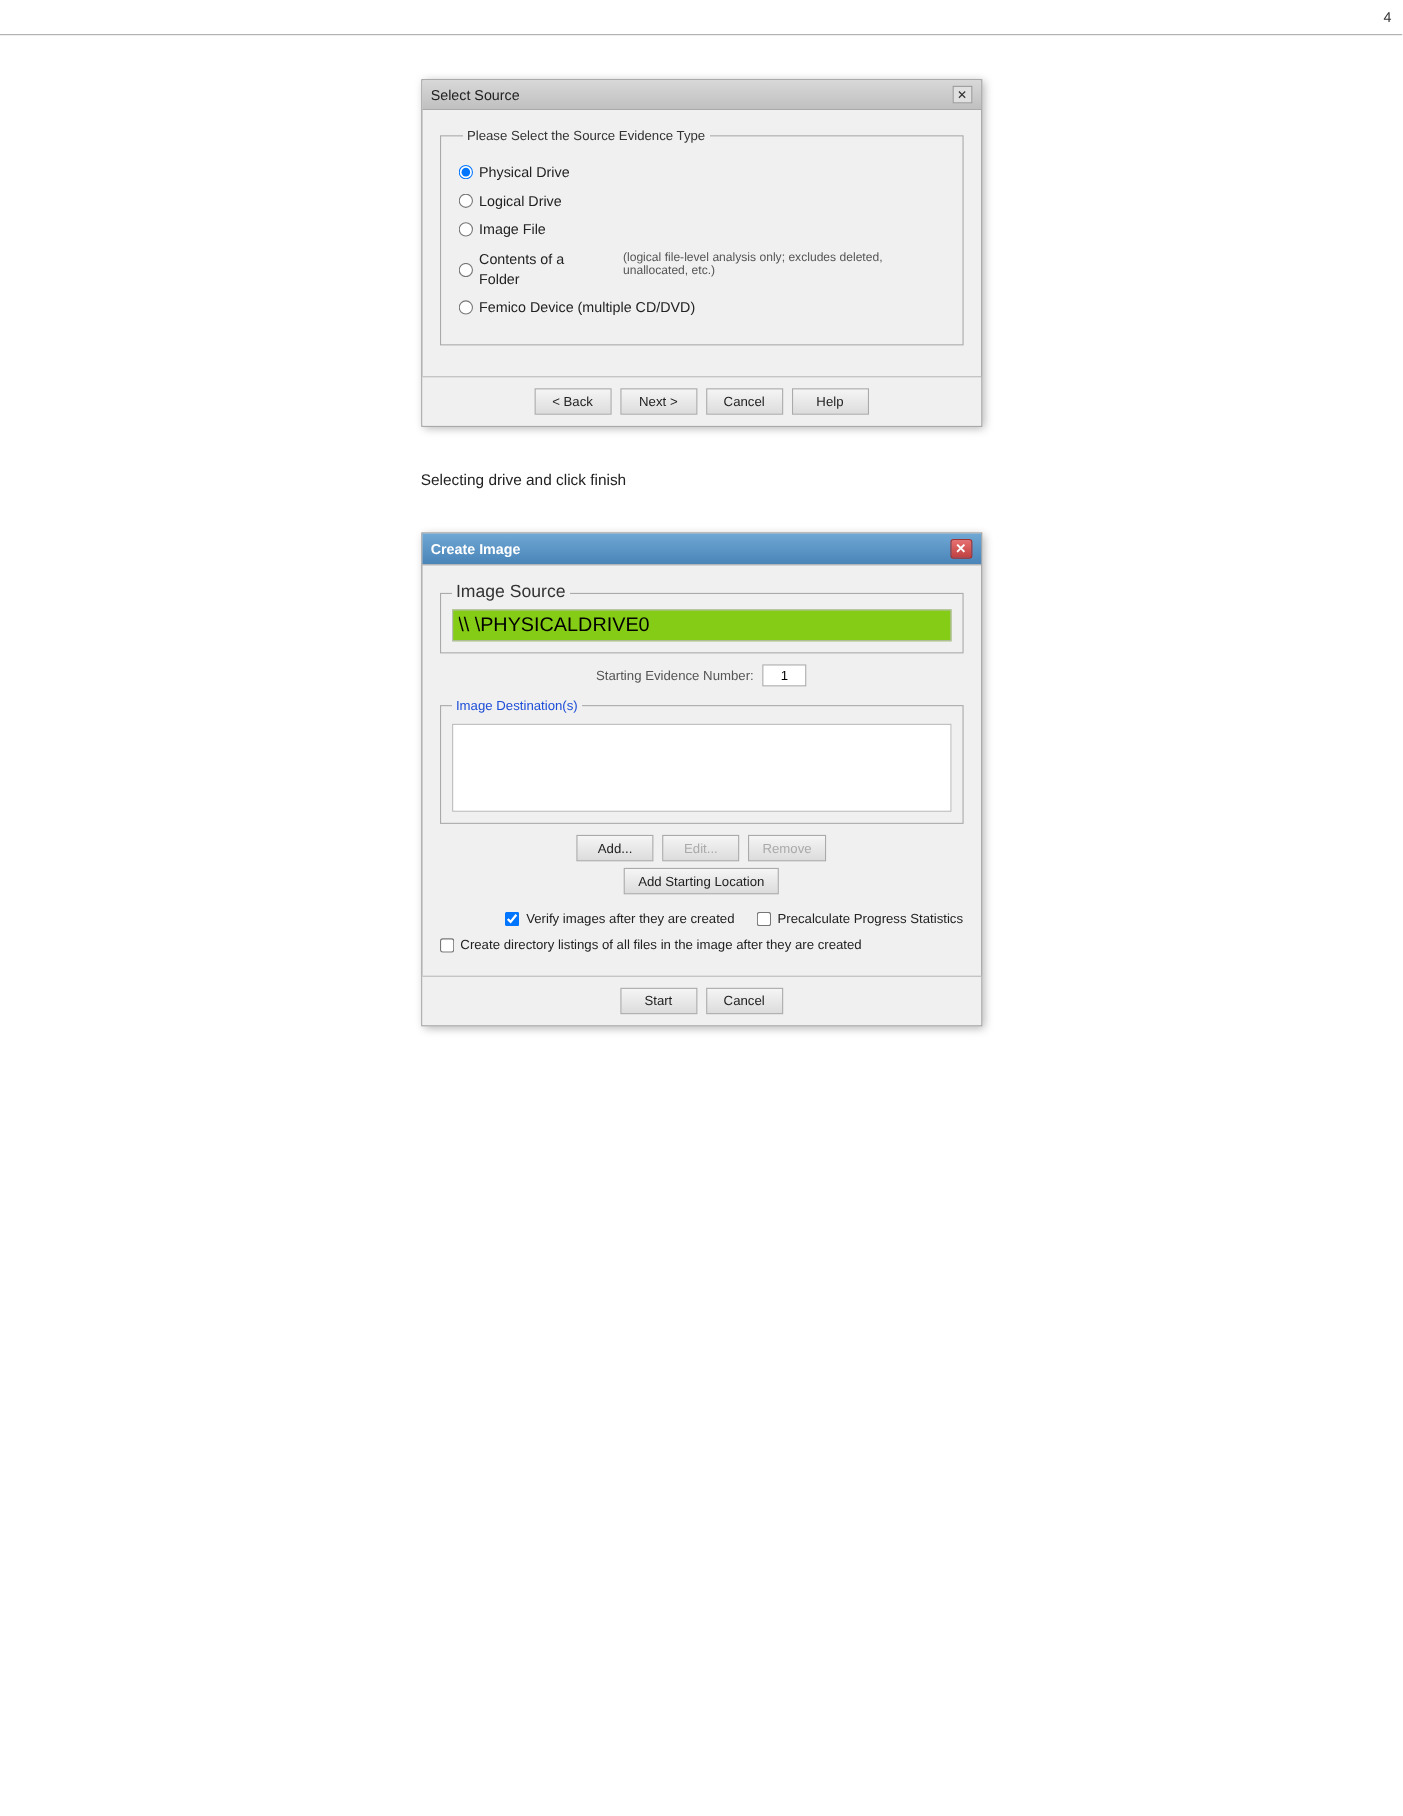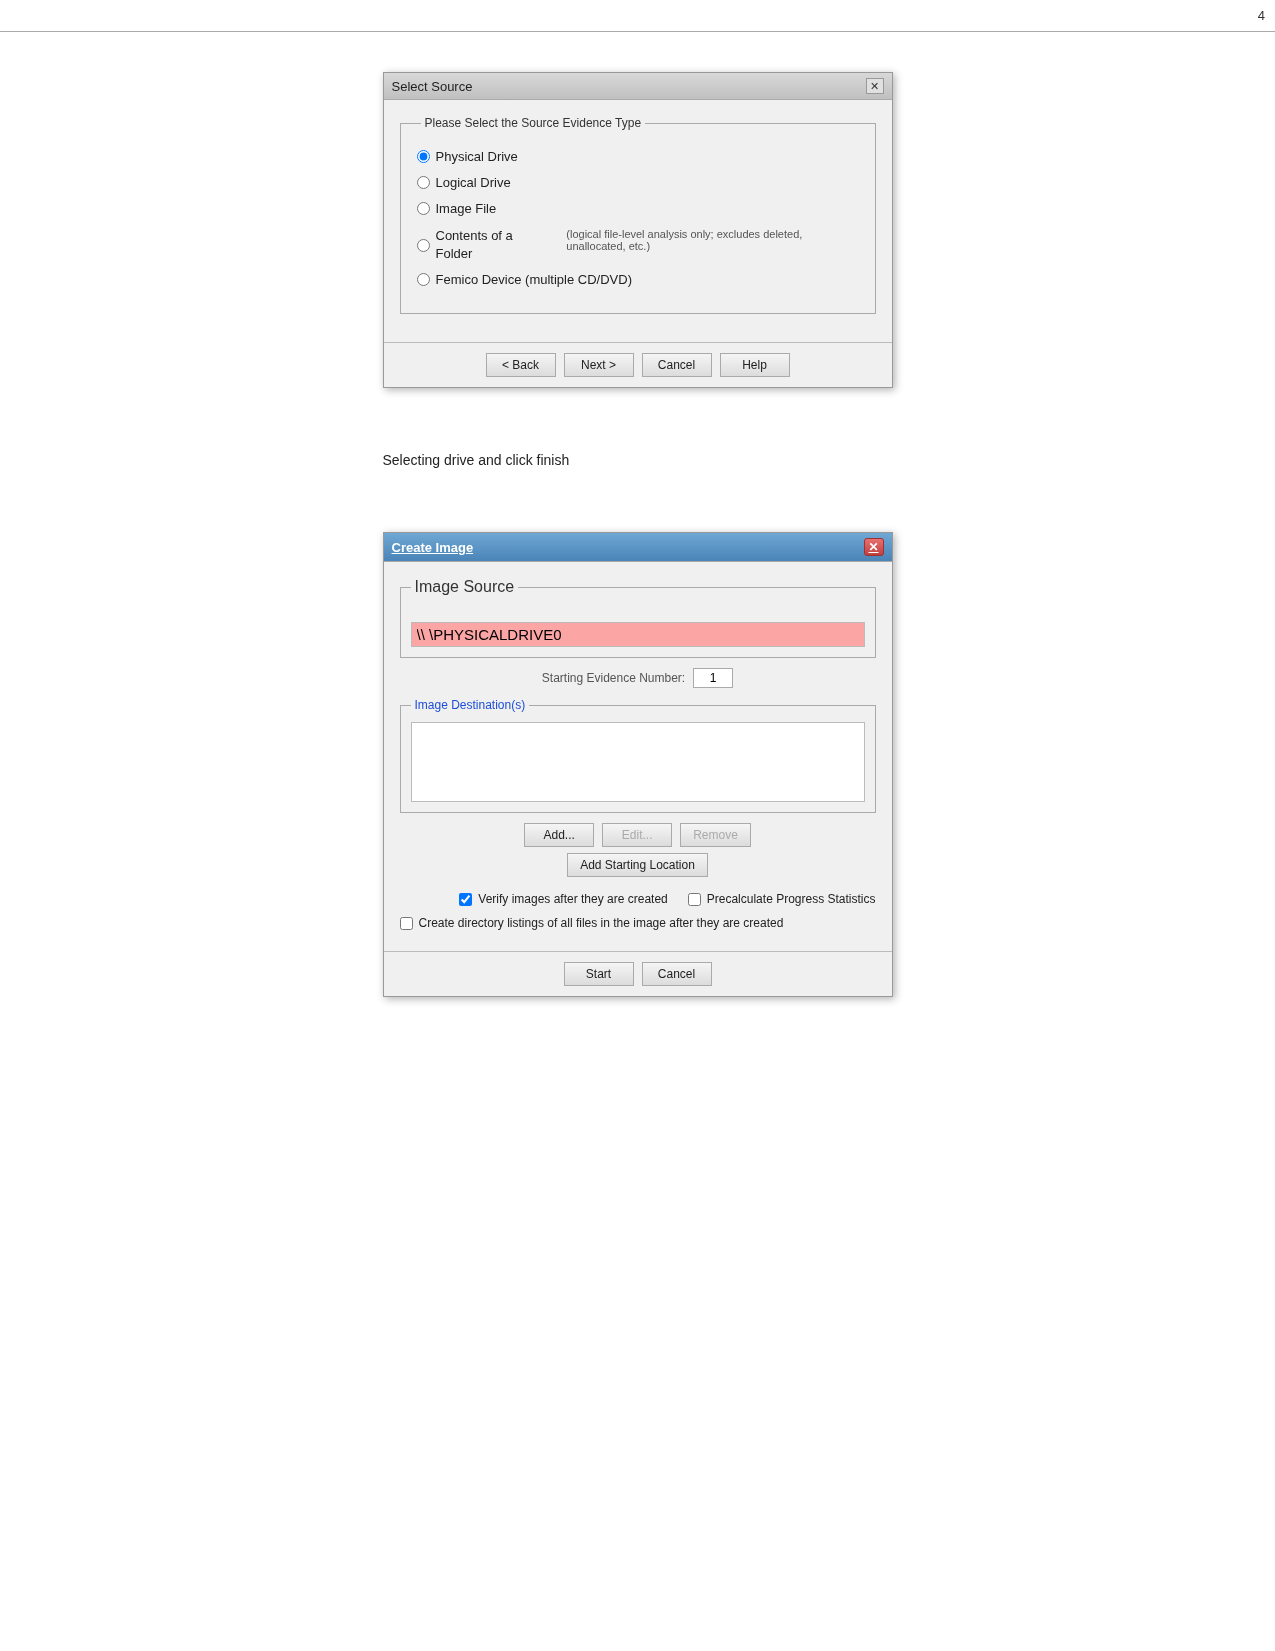--- a/index.html
+++ b/index.html
@@ -26,21 +26,21 @@
     .page-number {
       font-size: 13px;
       color: #333;
     }
 
     
     .page-content {
       padding: 40px 60px;
       display: flex;
       flex-direction: column;
-      gap: 56px;
+      gap: 32px;
     }
 
     
     .dialog {
       background: #f0f0f0;
       border: 1px solid #999;
       box-shadow: 2px 2px 8px rgba(0,0,0,0.3);
       width: 510px;
       margin: 0 auto;
     }
@@ -50,21 +50,20 @@
       align-items: center;
       justify-content: space-between;
       padding: 5px 8px;
       background: linear-gradient(to bottom, #d8d8d8, #c0c0c0);
       border-bottom: 1px solid #aaa;
     }
 
     .dialog-titlebar.blue {
       background: linear-gradient(to bottom, #6fa8d4, #4a84b8);
       color: #fff;
-      text-decoration: underline;
     }
 
     .dialog-title {
       font-size: 13px;
       font-weight: normal;
     }
 
     .dialog-titlebar.blue .dialog-title {
       color: #fff;
       font-weight: bold;
@@ -179,23 +178,23 @@
     .img-source-legend {
       font-size: 16px;
       color: #333;
       padding: 0 4px;
     }
 
     .drive-path-input {
       width: 100%;
       padding: 3px 5px;
       border: 1px solid #bbb;
-      background: #fca5a5;
-      font-size: 15px;
-      margin-top: 20px;
+      background: #84cc16;
+      font-size: 18px;
+      margin-top: 0;
     }
 
     .evidence-number-row {
       display: flex;
       align-items: center;
       justify-content: center;
       gap: 8px;
       margin: 10px 0;
       font-size: 12px;
       color: #555;

